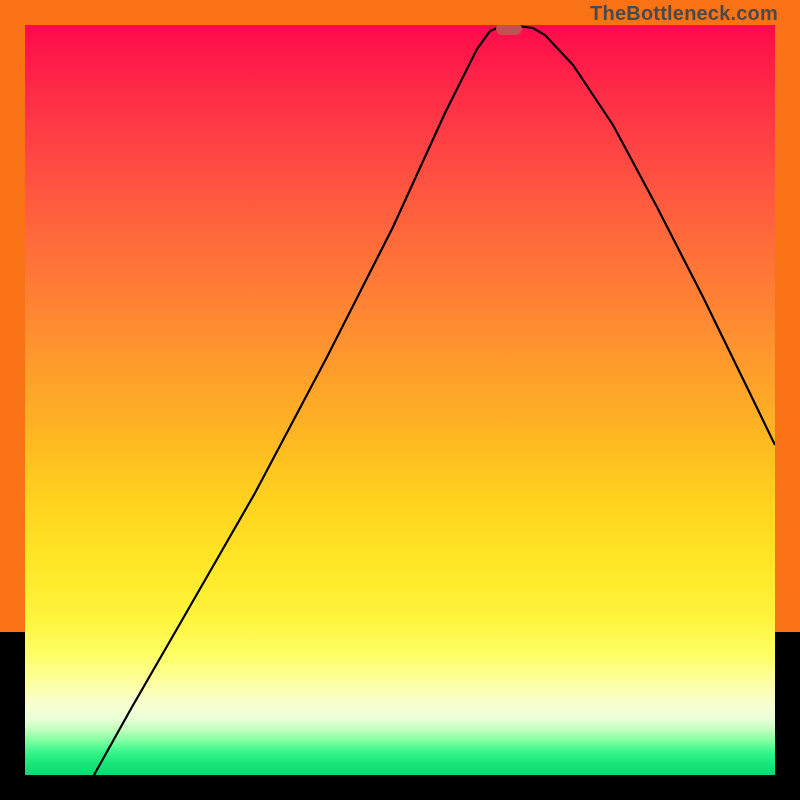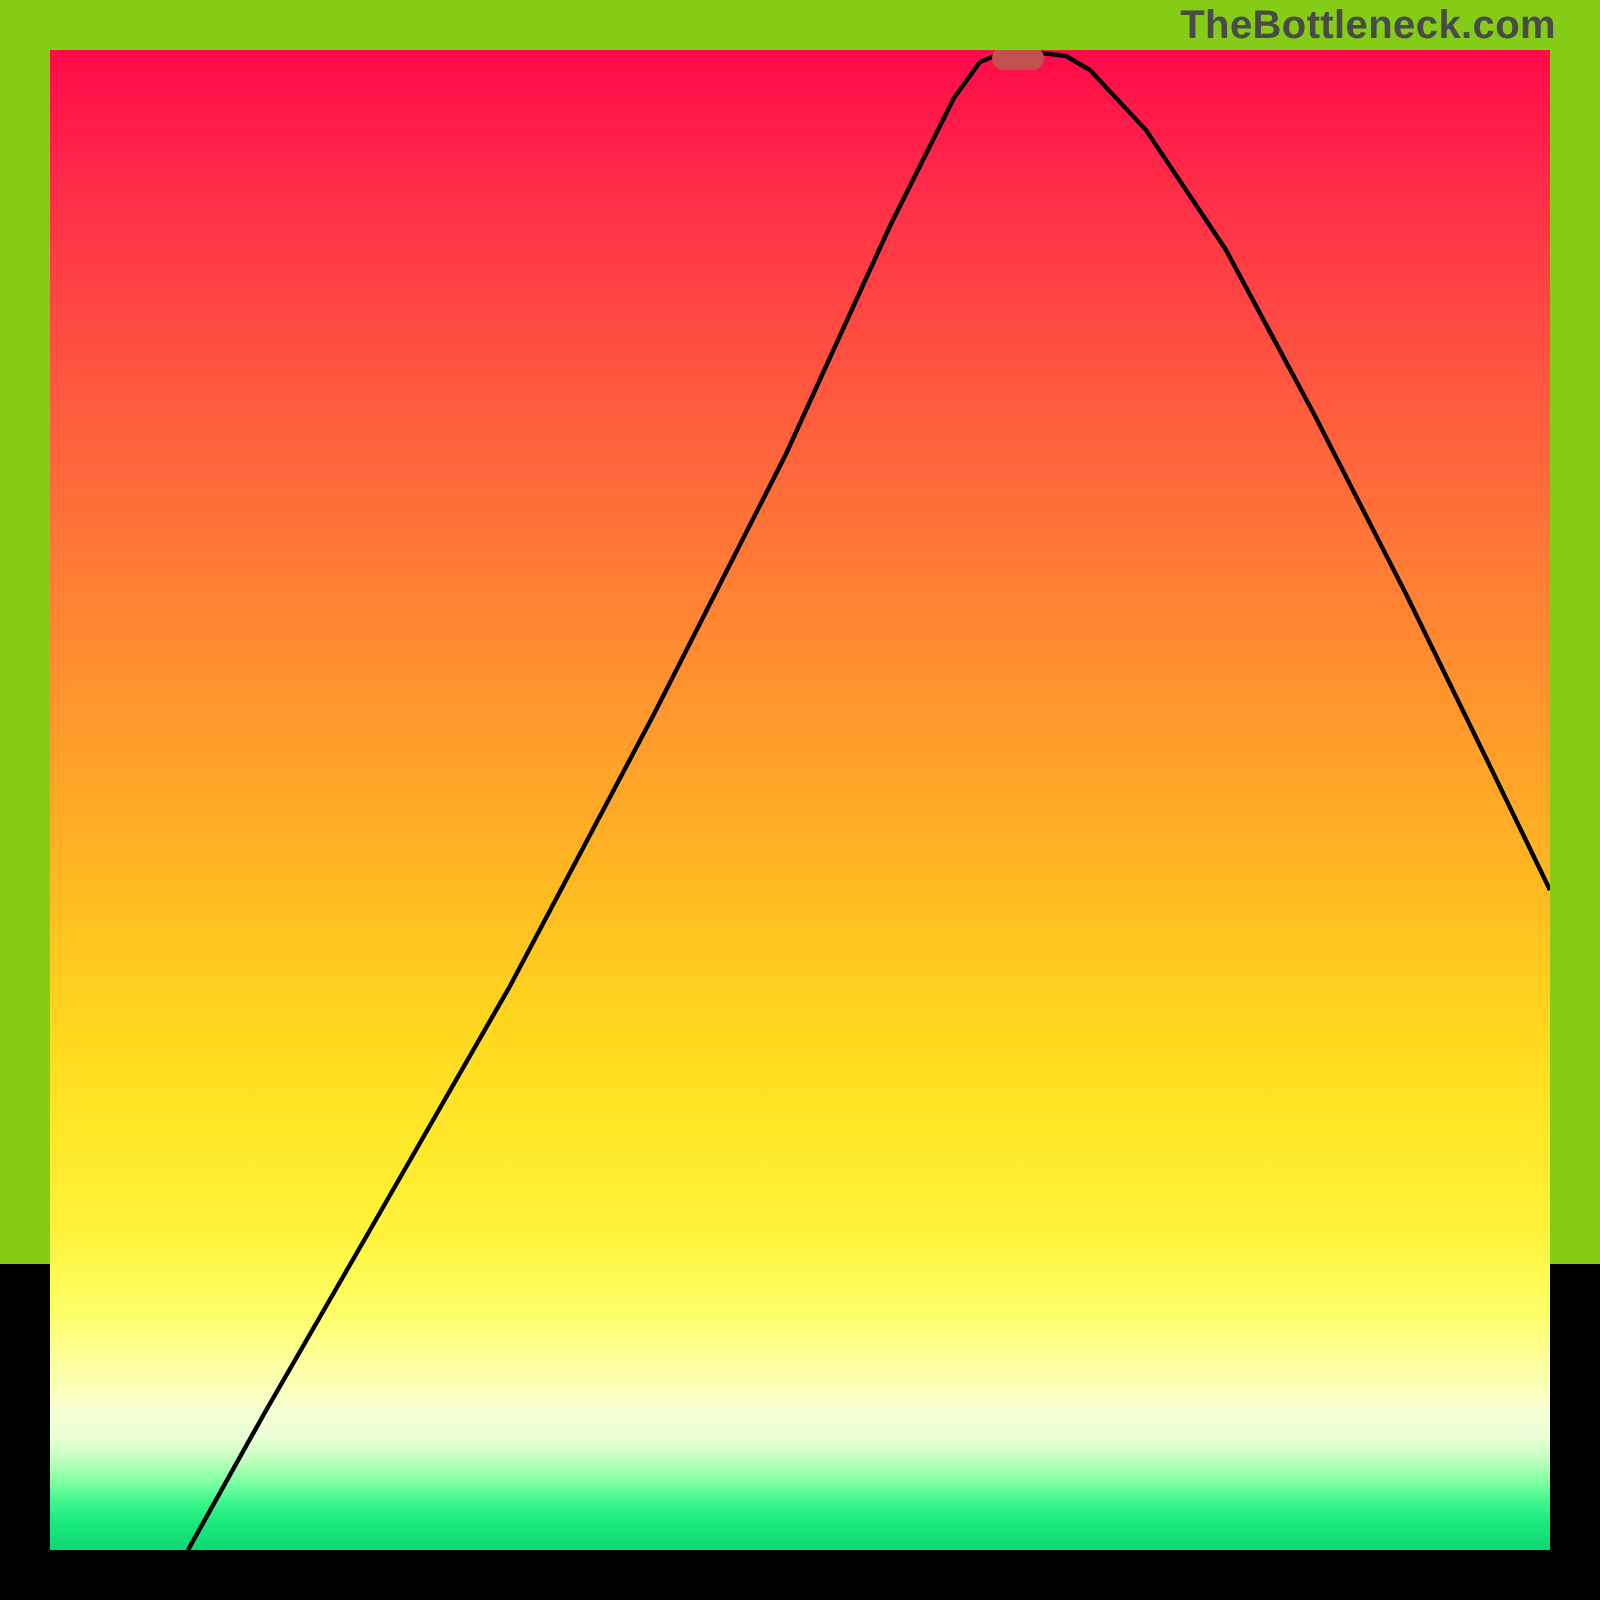--- a/index.html
+++ b/index.html
@@ -9,21 +9,21 @@
     height: 800px;
     background: #000;
     overflow: hidden;
   }
   .frame {
     position: absolute;
     left: 0;
     top: 0;
     width: 800px;
     height: 632px;
-    background: #84cc16;
+    background: #f97316;
     text-align: right;
   }
   .plot {
     position: absolute;
     left: 25px;
     top: 25px;
     width: 750px;
     height: 750px;
     overflow: hidden;
   }

